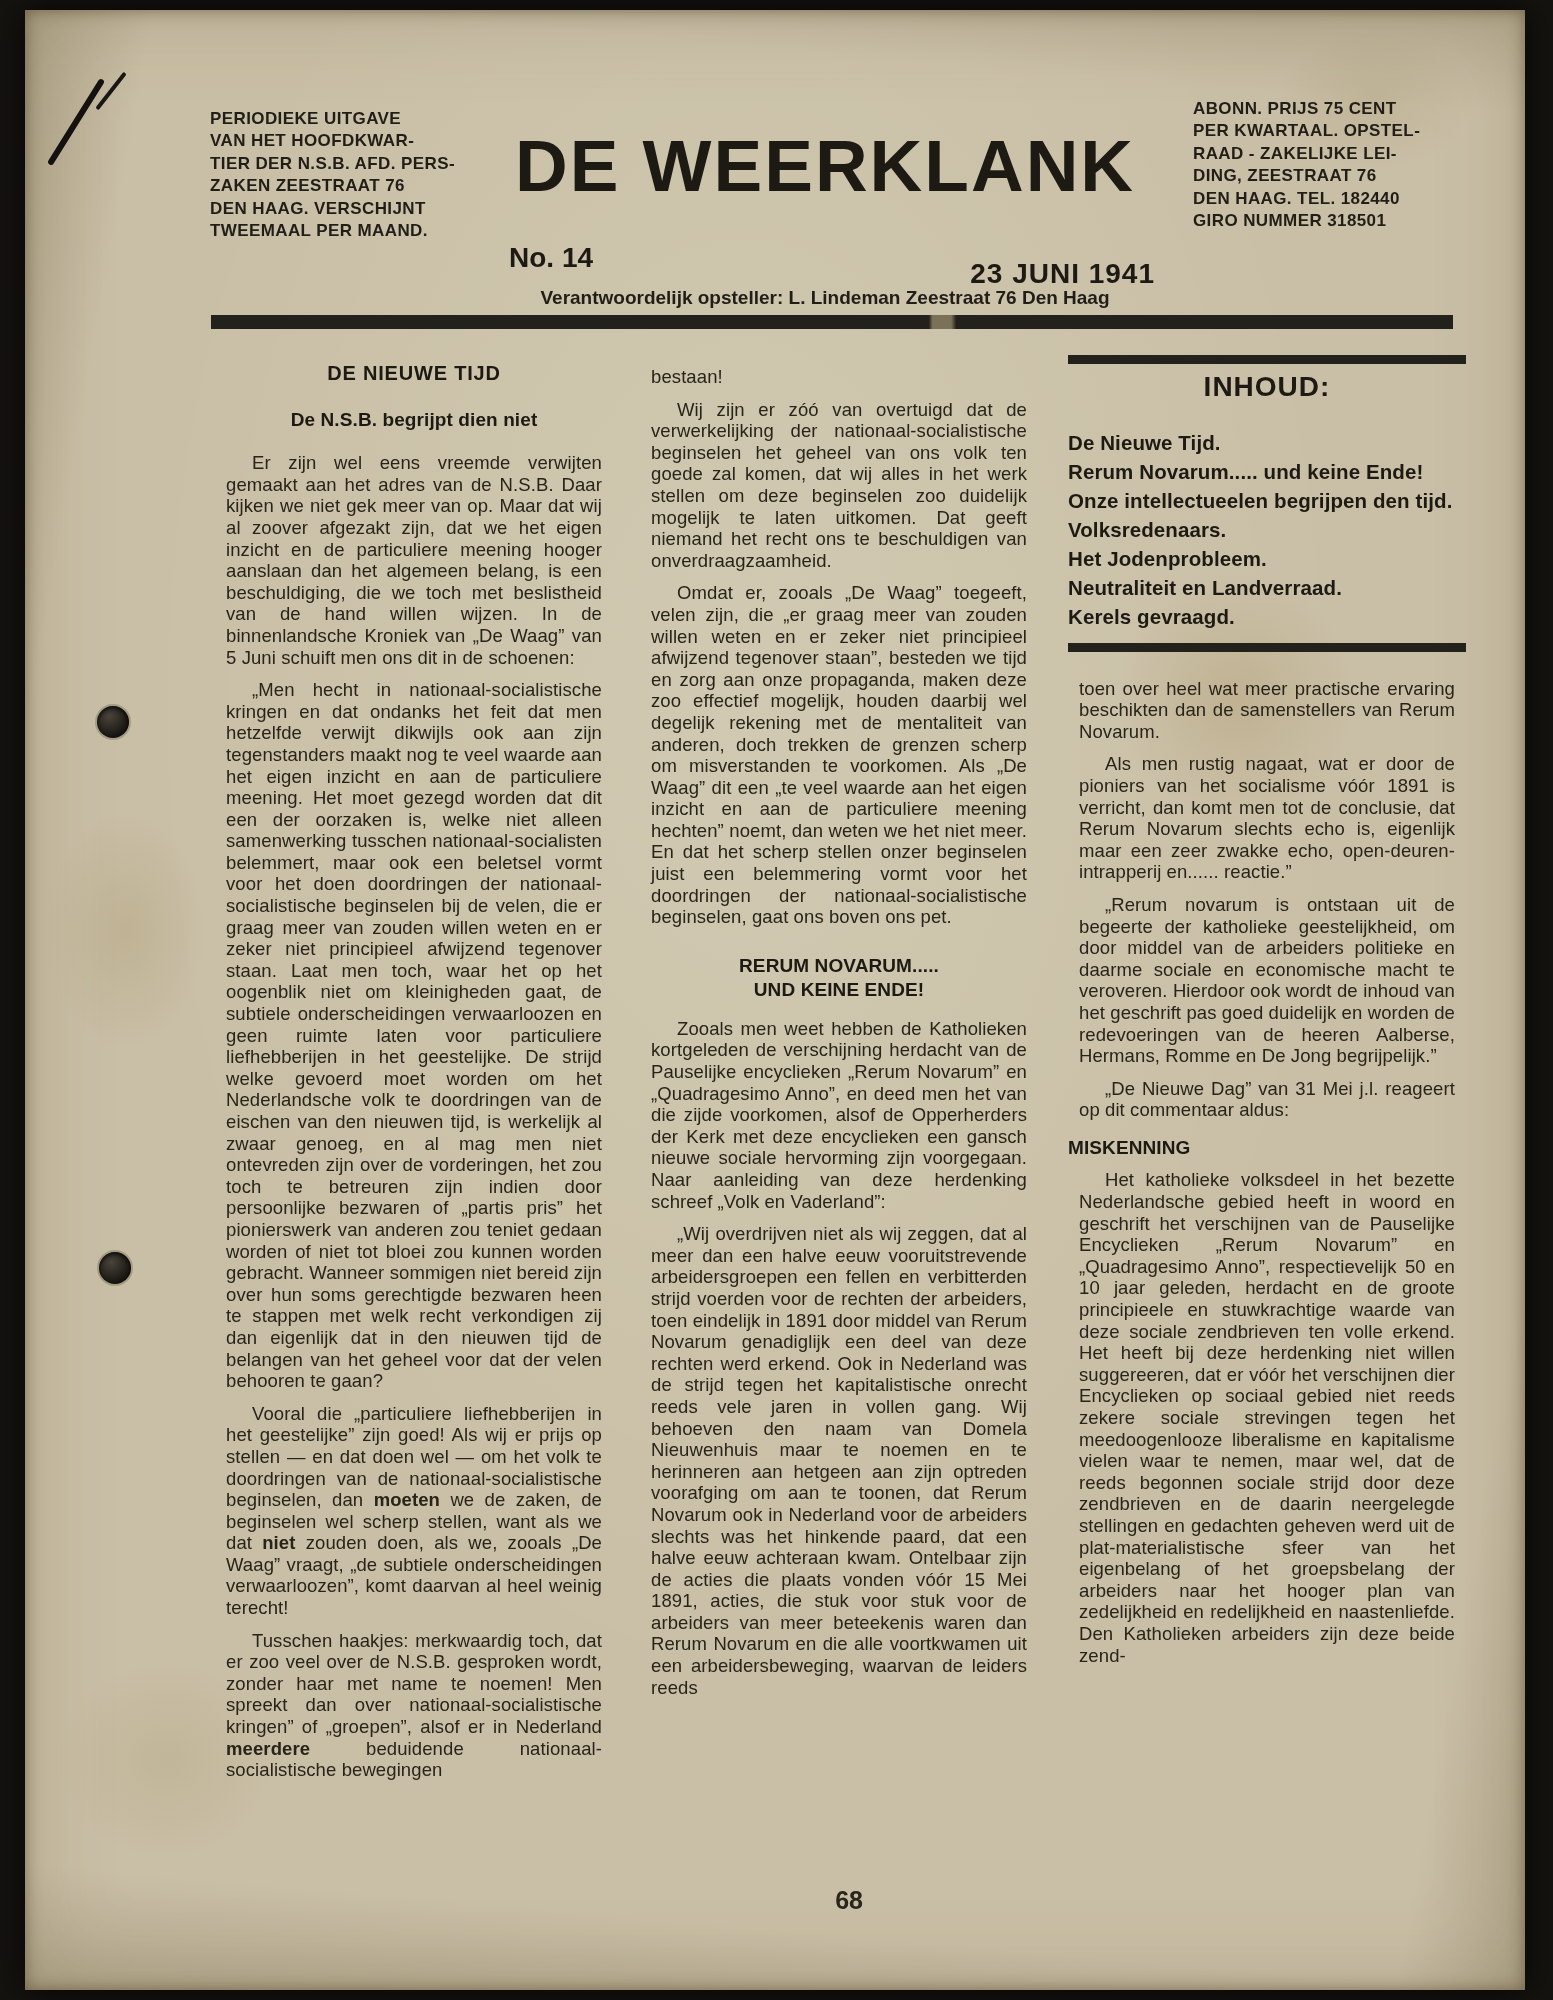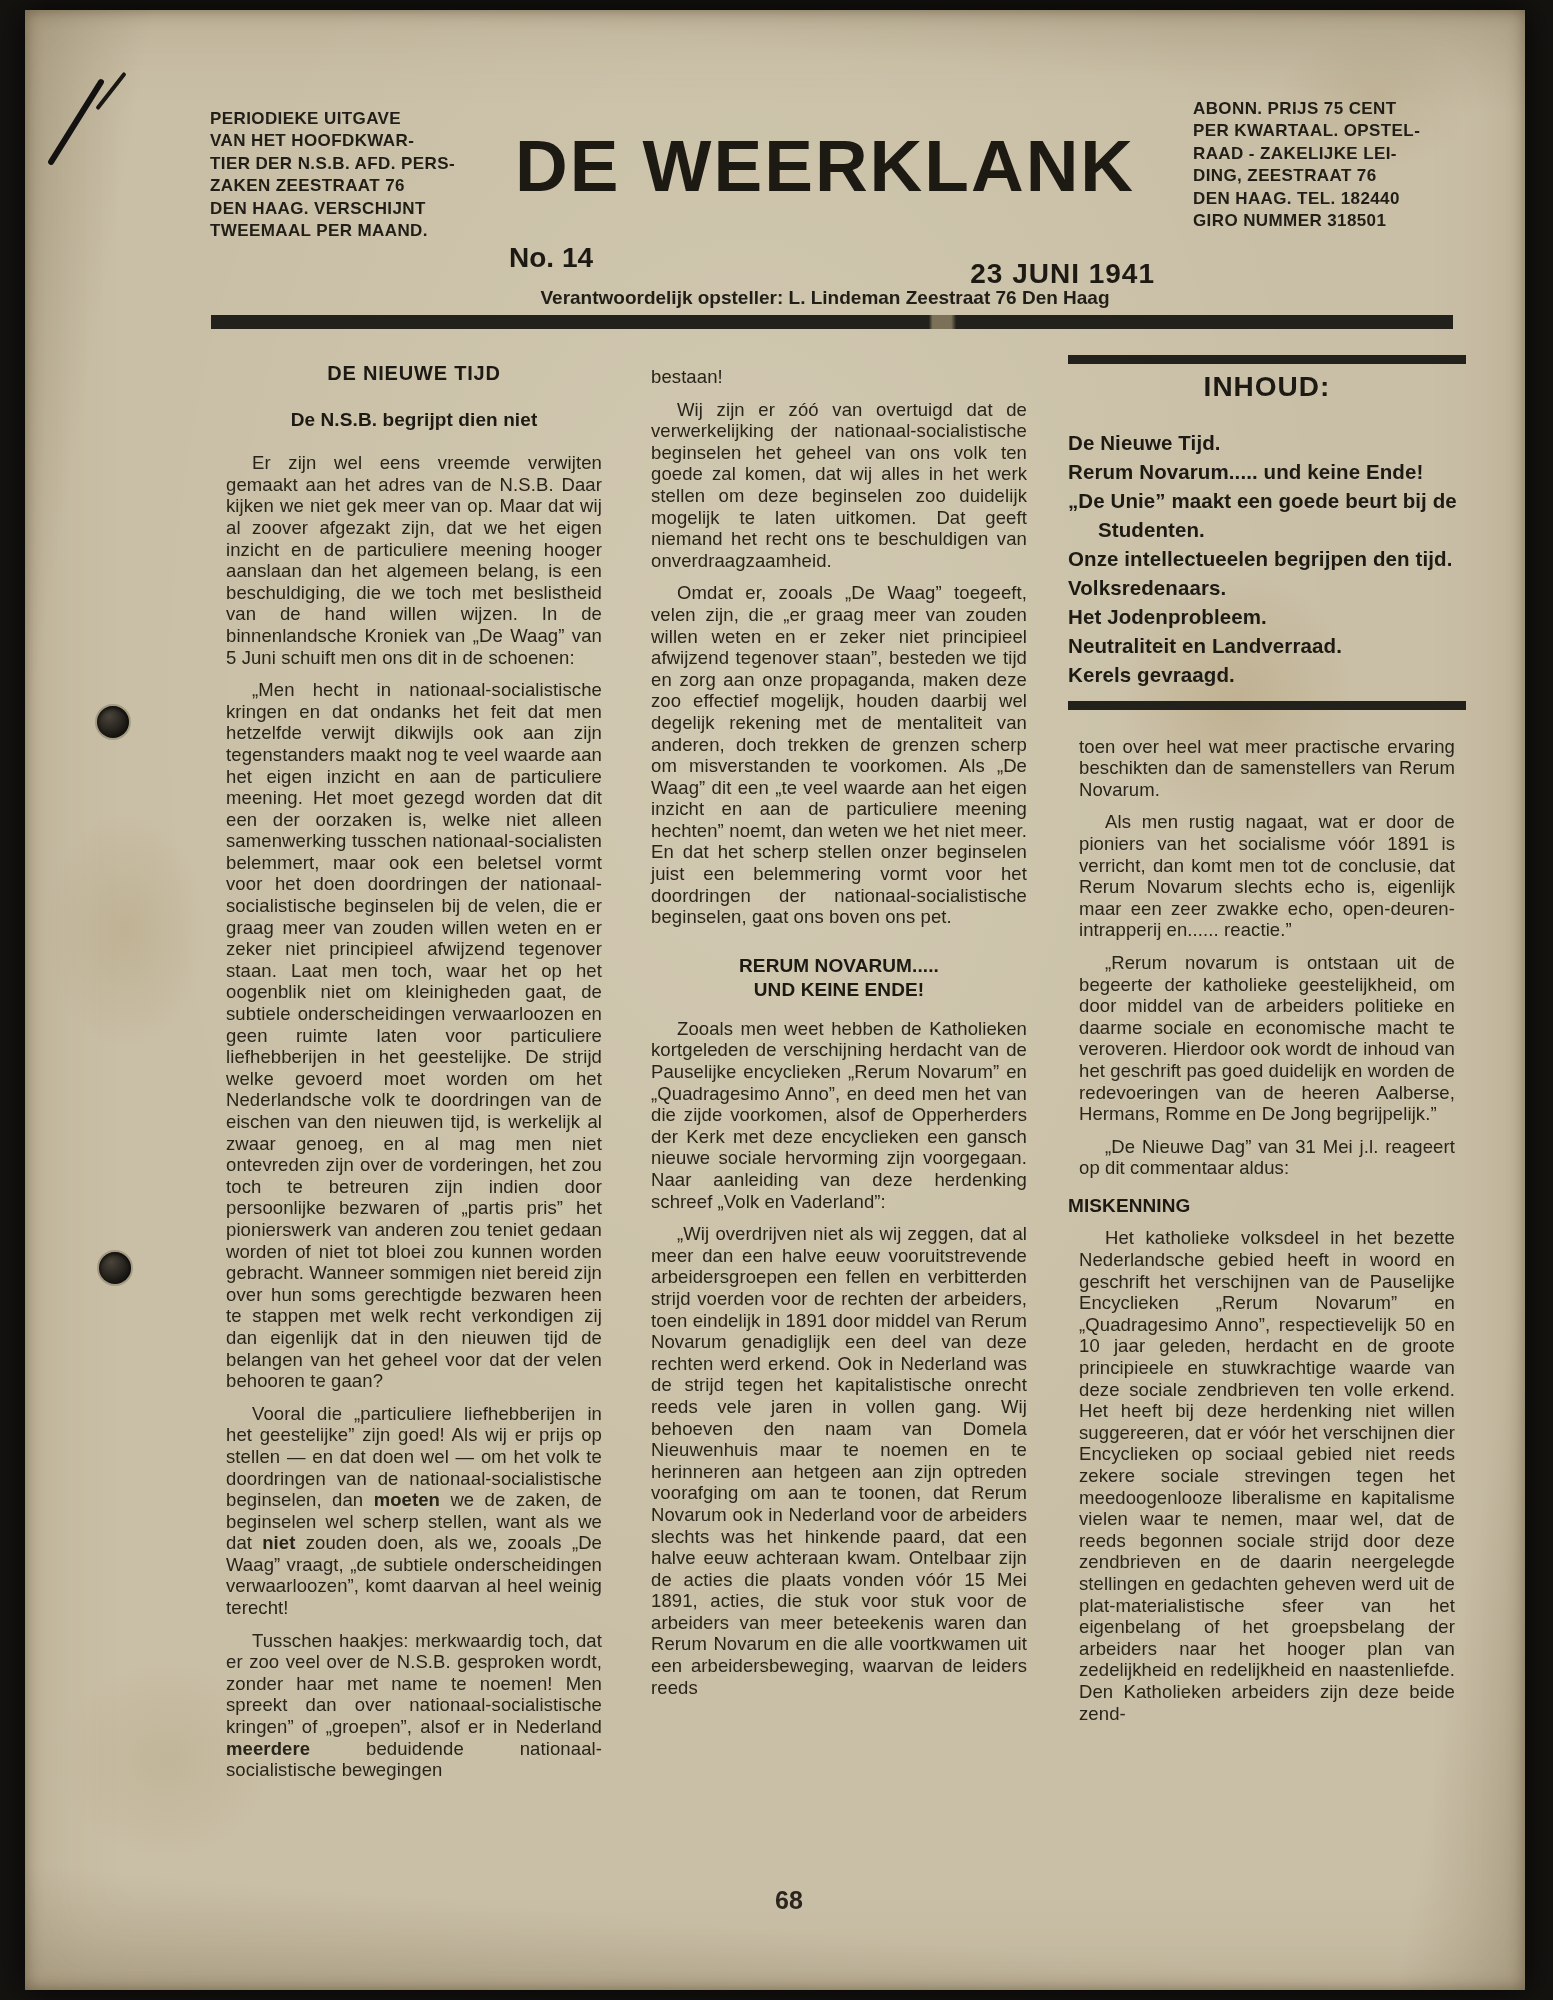--- a/index.html
+++ b/index.html
@@ -70,21 +70,21 @@
   .center-head      { text-align:center; font-size:19px; line-height:24px; margin:26px 0 16px; font-weight:bold; color:#1d1a14; }
   .sub-head         { font-size:19px; margin:16px 0 8px; font-weight:bold; color:#1d1a14; text-align:left; }
 
   
   .inhoud { margin-bottom:26px; }
   .bar { height:9px; background:#23211b; }
   .inhoud-title { text-align:center; font-size:28px; font-weight:bold; letter-spacing:1px; margin:12px 0 30px; color:#1d1a14; }
   .inhoud-item  { font-weight:bold; font-size:20.5px; line-height:29px; padding-left:30px; text-indent:-30px; text-align:left; color:#1d1a14; }
   .inhoud .bar.bottom { margin-top:12px; }
 
-  .page-number { position:absolute; left:750px; top:1876px; width:110px; text-align:left; font-size:25px; font-weight:bold; color:#2a261d; }
+  .page-number { position:absolute; left:728px; top:1876px; width:110px; text-align:right; font-size:25px; font-weight:bold; color:#2a261d; }
 </style>
 </head>
 <body>
 
 <div id="paper">
 
   <div class="stain s1"></div>
   <div class="stain s2"></div>
   <div class="stain s3"></div>
   <div class="stain s4"></div>
@@ -140,21 +140,20 @@
     <p>Zooals men weet hebben de Katholieken kortgeleden de verschijning herdacht van de Pauselijke encyclieken „Rerum Novarum” en „Quadragesimo Anno”, en deed men het van die zijde voorkomen, alsof de Opperherders der Kerk met deze encyclieken een gansch nieuwe sociale hervorming zijn voorgegaan. Naar aanleiding van deze herdenking schreef „Volk en Vaderland”:</p>
     <p>„Wij overdrijven niet als wij zeggen, dat al meer dan een halve eeuw vooruitstrevende arbeidersgroepen een fellen en verbitterden strijd voerden voor de rechten der arbeiders, toen eindelijk in 1891 door middel van Rerum Novarum genadiglijk een deel van deze rechten werd erkend. Ook in Nederland was de strijd tegen het kapitalistische onrecht reeds vele jaren in vollen gang. Wij behoeven den naam van Domela Nieuwenhuis maar te noemen en te herinneren aan hetgeen aan zijn optreden voorafging om aan te toonen, dat Rerum Novarum ook in Nederland voor de arbeiders slechts was het hinkende paard, dat een halve eeuw achteraan kwam. Ontelbaar zijn de acties die plaats vonden vóór 15 Mei 1891, acties, die stuk voor stuk voor de arbeiders van meer beteekenis waren dan Rerum Novarum en die alle voortkwamen uit een arbeidersbeweging, waarvan de leiders reeds</p>
   </section>
 
   <section class="col col3">
     <div class="inhoud">
       <div class="bar top"></div>
       <div class="inhoud-title">INHOUD:</div>
       <div class="inhoud-item">De Nieuwe Tijd.</div>
       <div class="inhoud-item">Rerum Novarum..... und keine Ende!</div>
-      <div class="inhoud-item">„De Unie” maakt een goede beurt bij de Studenten.</div>
       <div class="inhoud-item">Onze intellectueelen begrijpen den tijd.</div>
       <div class="inhoud-item">Volksredenaars.</div>
       <div class="inhoud-item">Het Jodenprobleem.</div>
       <div class="inhoud-item">Neutraliteit en Landverraad.</div>
       <div class="inhoud-item">Kerels gevraagd.</div>
       <div class="bar bottom"></div>
     </div>
     <p class="noind">toen over heel wat meer practische ervaring beschikten dan de samenstellers van Rerum Novarum.</p>
     <p>Als men rustig nagaat, wat er door de pioniers van het socialisme vóór 1891 is verricht, dan komt men tot de conclusie, dat Rerum Novarum slechts echo is, eigenlijk maar een zeer zwakke echo, open-deuren-intrapperij en...... reactie.”</p>
     <p>„Rerum novarum is ontstaan uit de begeerte der katholieke geestelijkheid, om door middel van de arbeiders politieke en daarme sociale en economische macht te veroveren. Hierdoor ook wordt de inhoud van het geschrift pas goed duidelijk en worden de redevoeringen van de heeren Aalberse, Hermans, Romme en De Jong begrijpelijk.”</p>

